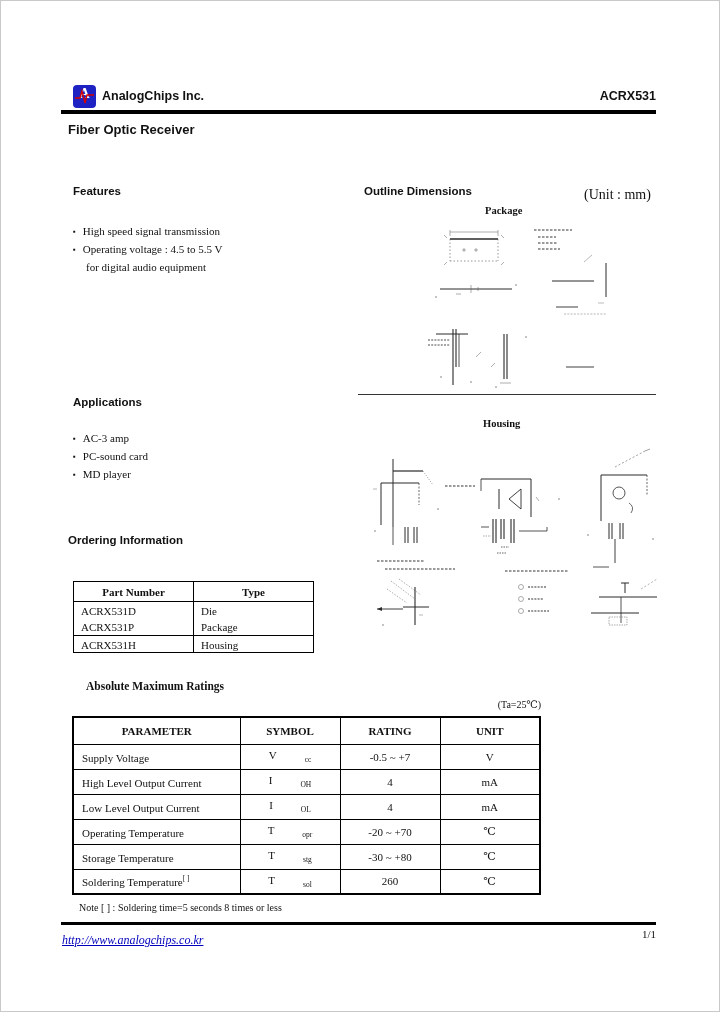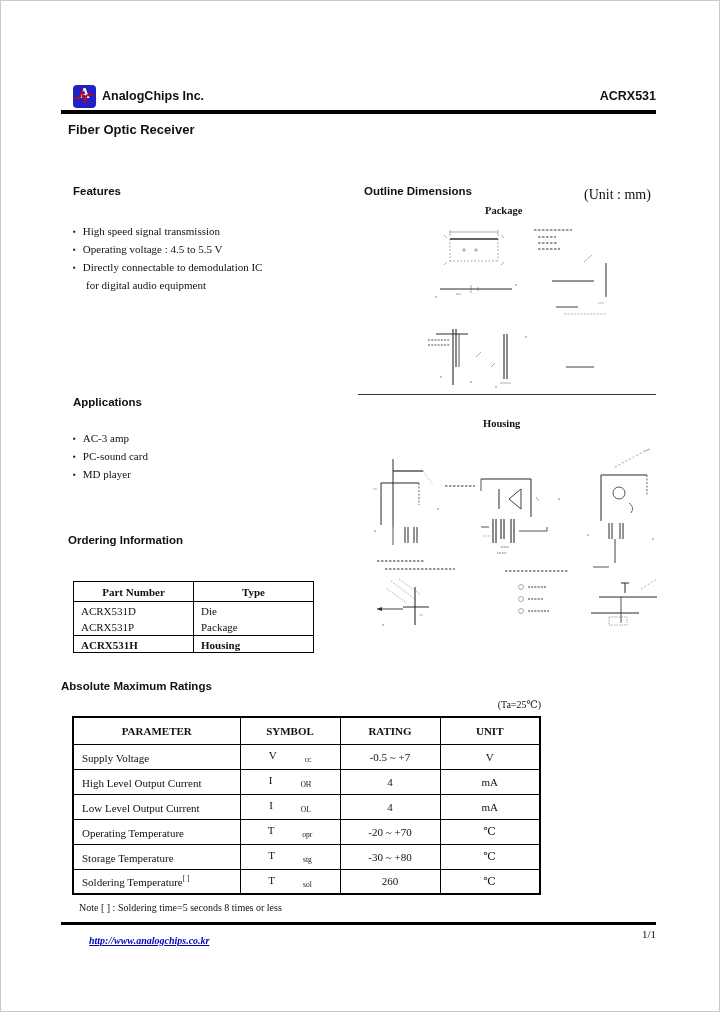--- a/index.html
+++ b/index.html
@@ -41,36 +41,36 @@
   
   .mid-sep { left:357px; top:393px; width:298px; height:1px; background:#333; }
 
   
   .ot { border-collapse:collapse; font-size:11px; }
   .ot th { border:1.5px solid #000; font-weight:bold; width:120px; height:20px;
            text-align:center; }
   .ot td { border-left:1.5px solid #000; border-right:1.5px solid #000;
            height:17px; padding:1px 7px 0; text-align:left; }
   .ot tr.line td { border-bottom:1px solid #000; }
-  .ot tr.last td { border-bottom:1.5px solid #000;font-weight:bold; }
+  .ot tr.last td { border-bottom:1.5px solid #000; }
 
   
   .rt { border-collapse:collapse; font-size:11px; border:2px solid #000; }
   .rt th { border:1px solid #000; font-weight:bold; height:27px; text-align:center; }
   .rt td { border:1px solid #000; height:25px; text-align:center; }
   .rt td.param { text-align:left; padding-left:8px; }
   .col-p { width:167px; } .col-s { width:100px; } .col-r { width:100px; } .col-u { width:100px; }
   sub.sym { font-size:7.5px;padding-left:28px; } sup.ref { font-size:7.5px; }
   .cond { font-size:10px; }
   .note { font-size:10px; }
 
   
   .foot-rule { left:60px; top:921px; width:595px; height:3px; background:#000; }
-  .url a { color:#0000bb; font-weight:bold; font-style:italic;
-           text-decoration:underline; font-size:10px;margin-left:27px; }
+  .url a { color:#0000bb; font-weight:normal; font-style:italic;
+           text-decoration:underline; font-size:12px; }
   .pageno { font-size:11px; }
 
   svg { display:block; }
 </style>
 </head>
 <body>
 
 <div class="page">
 
   <div class="abs logo-box">
@@ -81,21 +81,20 @@
   </div>
   <div class="abs sans company">AnalogChips Inc.</div>
   <div class="abs sans partnum">ACRX531</div>
   <div class="abs top-rule"></div>
   <div class="abs sans doc-title">Fiber Optic Receiver</div>
 
   <div class="abs sans sec-head" style="left:72px;top:184px;">Features</div>
   <div class="abs blist" style="left:72px;top:222px;width:290px;">
     <div class="bullet">High speed signal transmission</div>
     <div class="bullet">Operating voltage : 4.5 to 5.5 V</div>
-    <div class="bullet">Directly connectable to demodulation IC</div>
     <div class="cont">for digital audio equipment</div>
   </div>
 
   <div class="abs sans sec-head" style="left:363px;top:184px;">Outline Dimensions</div>
   <div class="abs unit-note" style="left:583px;top:186px;">(Unit : mm)</div>
   <div class="abs view-label" style="left:484px;top:204px;">Package</div>
 
   <div class="abs" style="left:415px;top:216px;">
     <svg width="245" height="172" viewBox="0 0 245 172">
       <g stroke="#2a2a2a" fill="none">
@@ -299,21 +298,21 @@
         <td>ACRX531P</td>
         <td>Package</td>
       </tr>
       <tr class="last">
         <td>ACRX531H</td>
         <td>Housing</td>
       </tr>
     </tbody>
   </table>
 
-  <div class="abs sans sec-head" style="left:60px;top:679px;">Absolute Maximum Ratings</div>
+  <div class="abs sans sec-head" style="left:85px;top:679px;font-family:Liberation Serif, serif;">Absolute Maximum Ratings</div>
   <div class="abs cond" style="left:440px;top:698px;width:100px;text-align:right;">(Ta=25℃)</div>
   <table class="rt abs" style="left:71px;top:715px;">
     <thead>
       <tr>
         <th class="col-p">PARAMETER</th>
         <th class="col-s">SYMBOL</th>
         <th class="col-r">RATING</th>
         <th class="col-u">UNIT</th>
       </tr>
     </thead>

